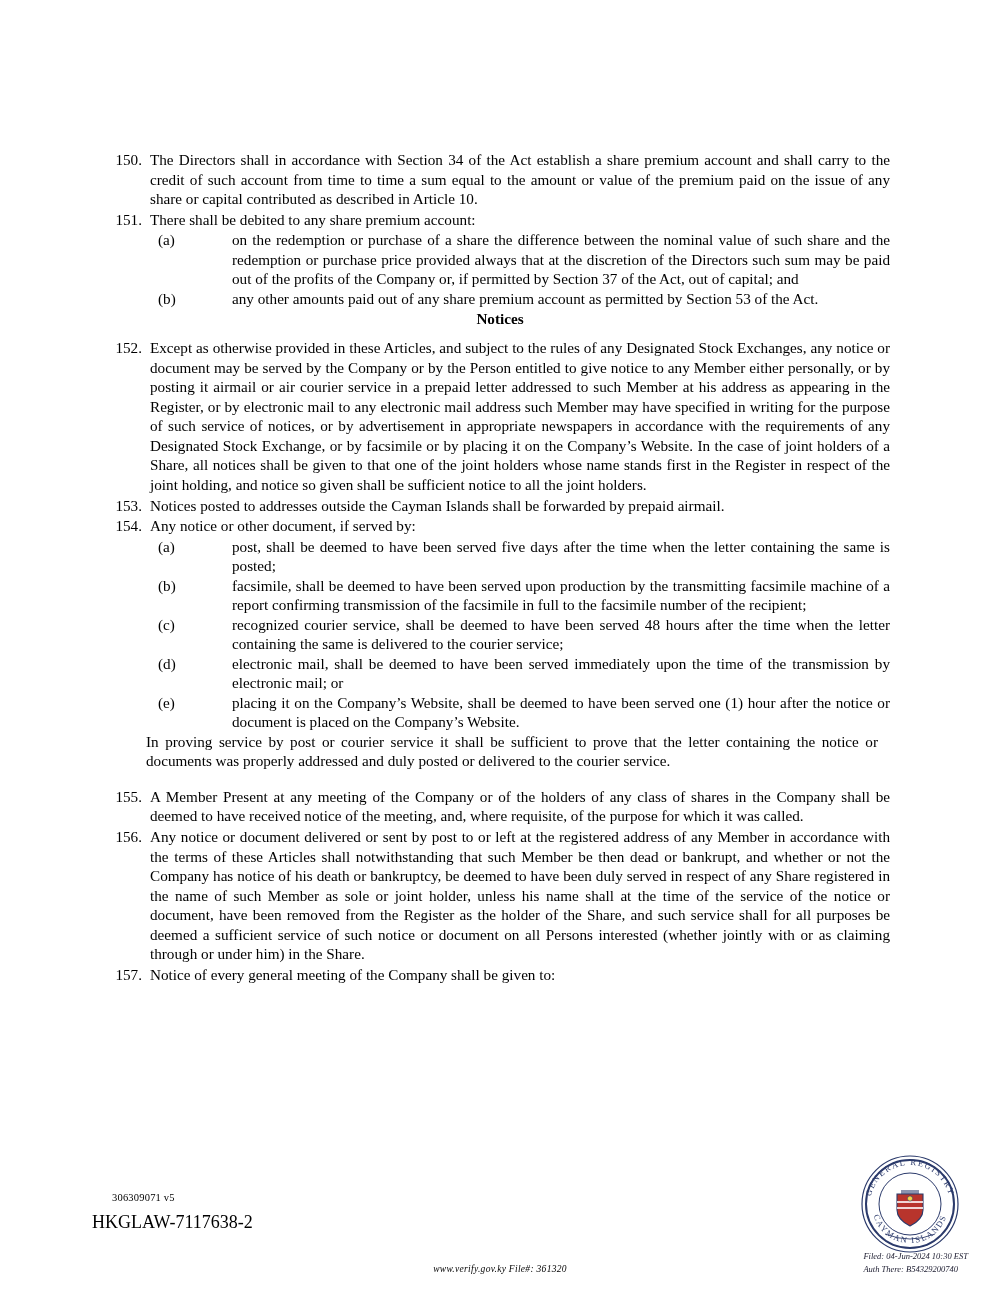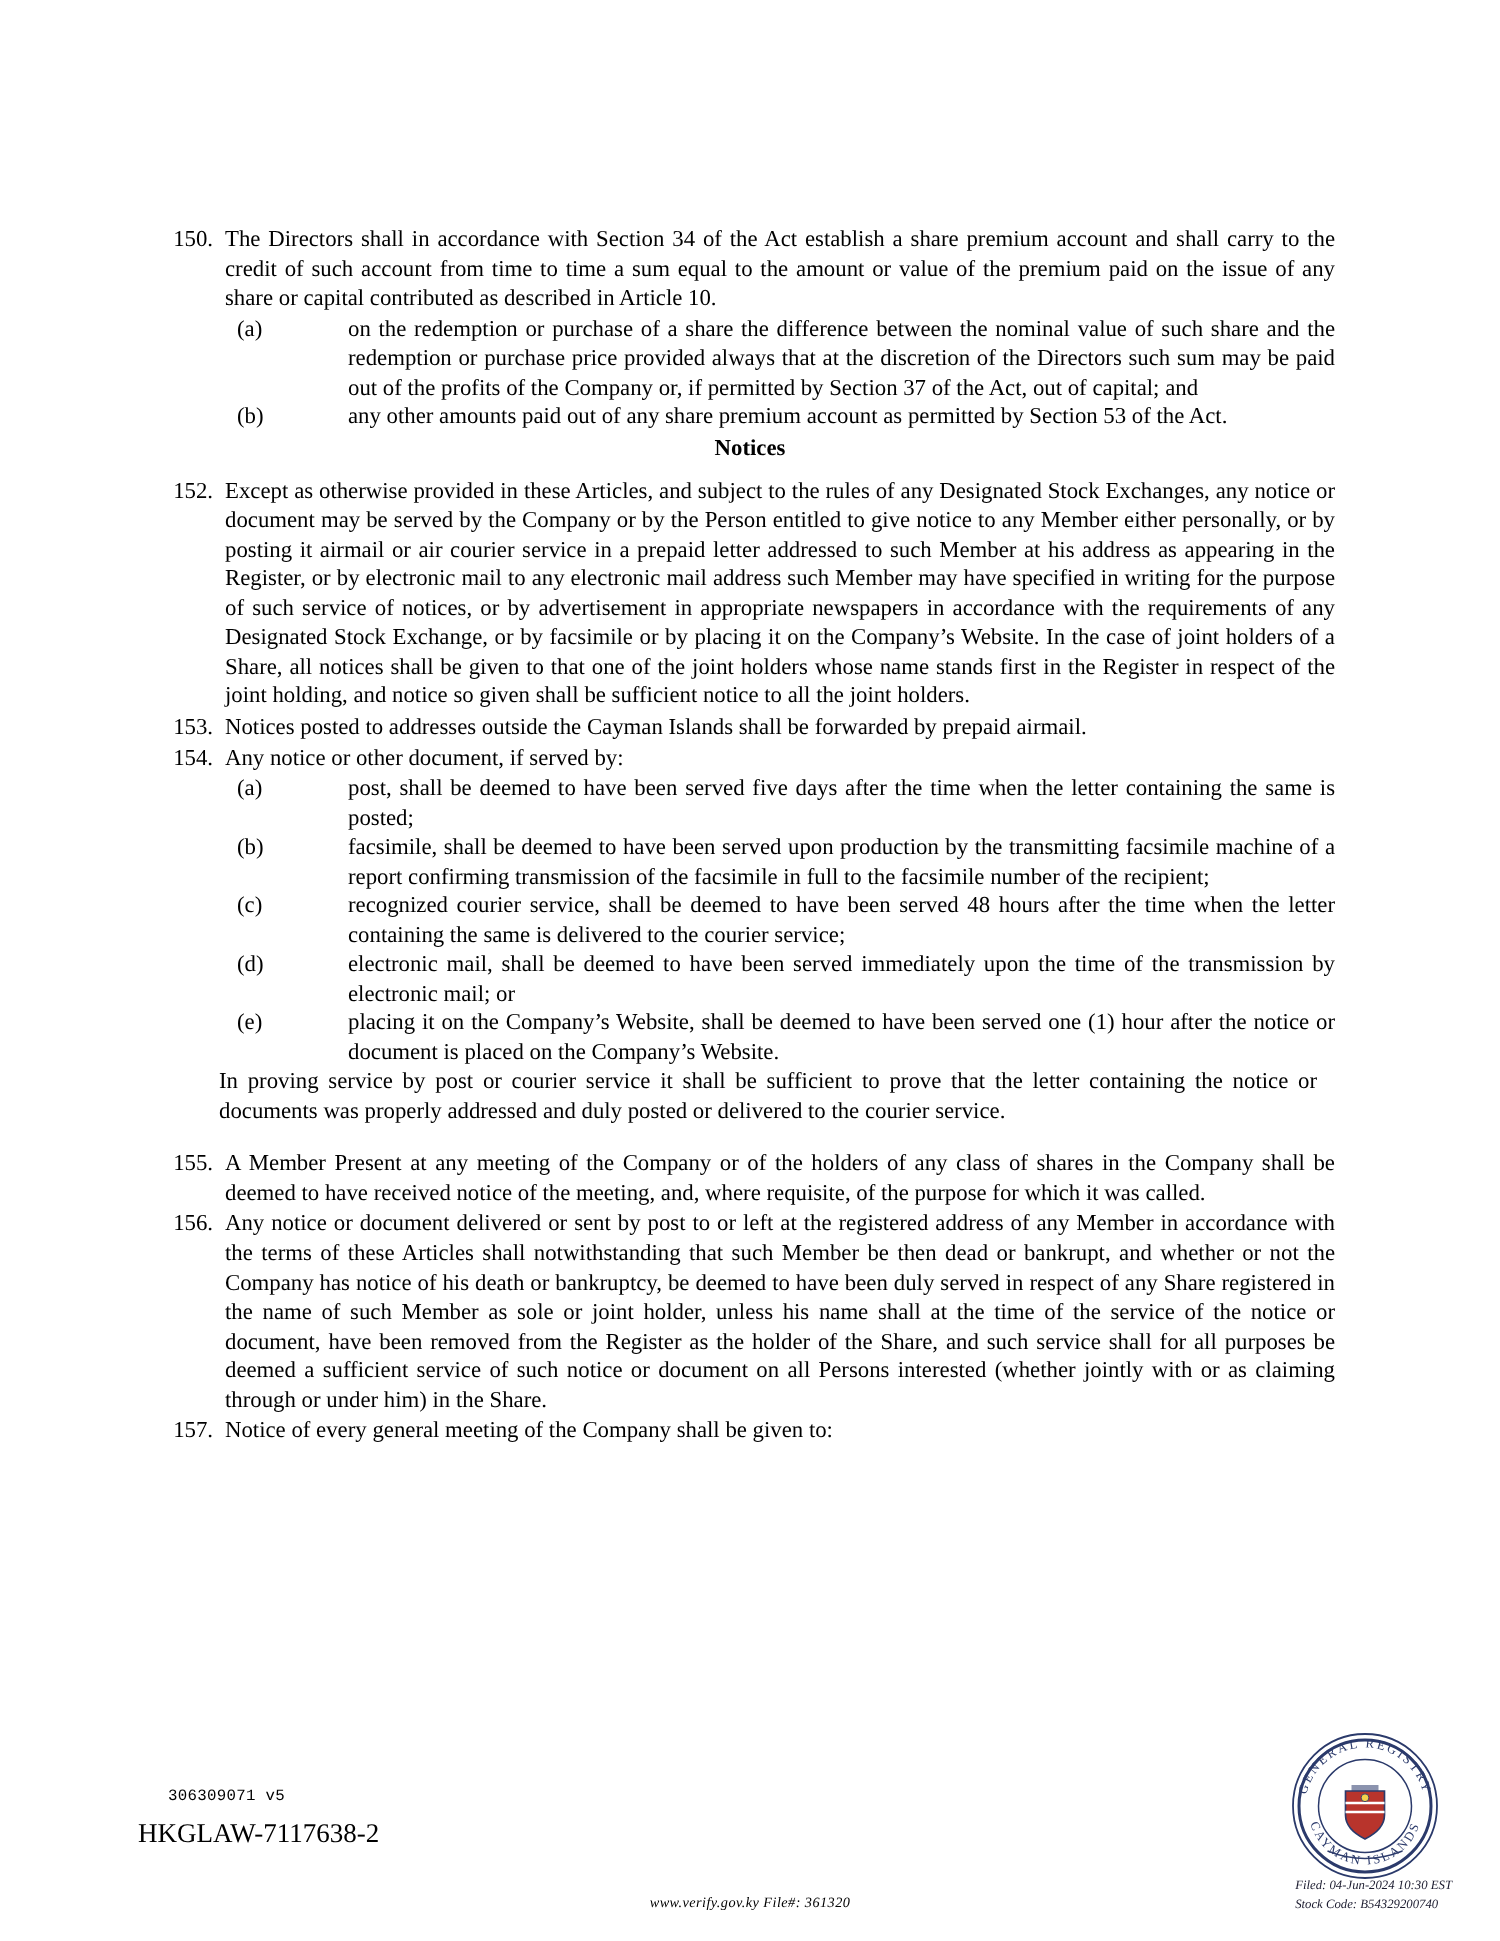--- a/index.html
+++ b/index.html
@@ -86,21 +86,21 @@
     width: 732px;
     font-size: 15.2px;
     line-height: 1.285;
     text-align: justify;
   }
   .footer-ref {
     position: absolute;
     left: 112px;
     top: 1192px;
     font-size: 10.5px;
-    font-family: Liberation Mono, monospace;
+    font-family: Liberation Serif, serif;
     letter-spacing: 0.2px;
   }
   .footer-doc {
     position: absolute;
     left: 92px;
     top: 1212px;
     font-size: 18px;
   }
   .footer-center {
     position: absolute;
@@ -137,20 +137,24 @@
 
 <div class="page">
 
   <div class="content">
 
     <div class="clause">
       <div class="num">150.</div>
       <div class="body">The Directors shall in accordance with Section 34 of the Act establish a share premium account and shall carry to the credit of such account from time to time a sum equal to the amount or value of the premium paid on the issue of any share or capital contributed as described in Article 10.</div>
     </div>
 
+    <div class="clause">
+      <div class="num">151.</div>
+      <div class="body">There shall be debited to any share premium account:</div>
+    </div>
     <div class="subs-wrap">
       <div class="sub">
         <div class="letter">(a)</div>
         <div class="stext">on the redemption or purchase of a share the difference between the nominal value of such share and the redemption or purchase price provided always that at the discretion of the Directors such sum may be paid out of the profits of the Company or, if permitted by Section 37 of the Act, out of capital; and</div>
       </div>
       <div class="sub">
         <div class="letter">(b)</div>
         <div class="stext">any other amounts paid out of any share premium account as permitted by Section 53 of the Act.</div>
       </div>
     </div>
@@ -239,16 +243,16 @@
         <path d="M -13,2 L 13,2" stroke="#ffffff" stroke-width="1.6" fill="none"></path>
         <circle cx="0" cy="-7.5" r="2.6" fill="#f2d24b" stroke="#2b3a6b" stroke-width="0.6"></circle>
         <path d="M -9,-12 L -9,-16 L 9,-16 L 9,-12" fill="#2b3a6b" opacity="0.55"></path>
       </g>
       <path d="M 30,86 Q 55,96 80,86" fill="none" stroke="#2b3a6b" stroke-width="0.9"></path>
     </svg>
   </div>
 
   <div class="filed">
     <div>Filed: 04-Jun-2024 10:30 EST</div>
-    <div>Stock Code: B54329200740</div>
+    <div>Auth There: B54329200740</div>
   </div>
 
 </div>
 
 </body></html>

